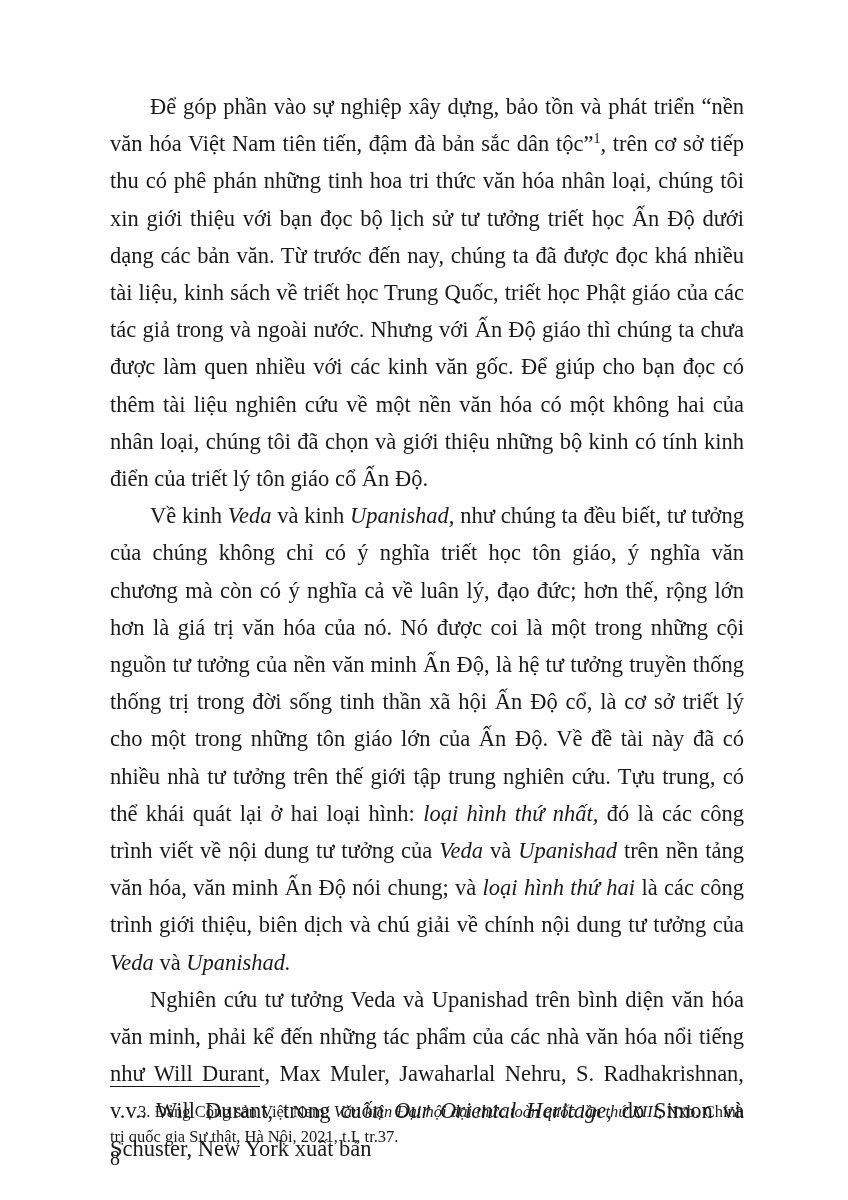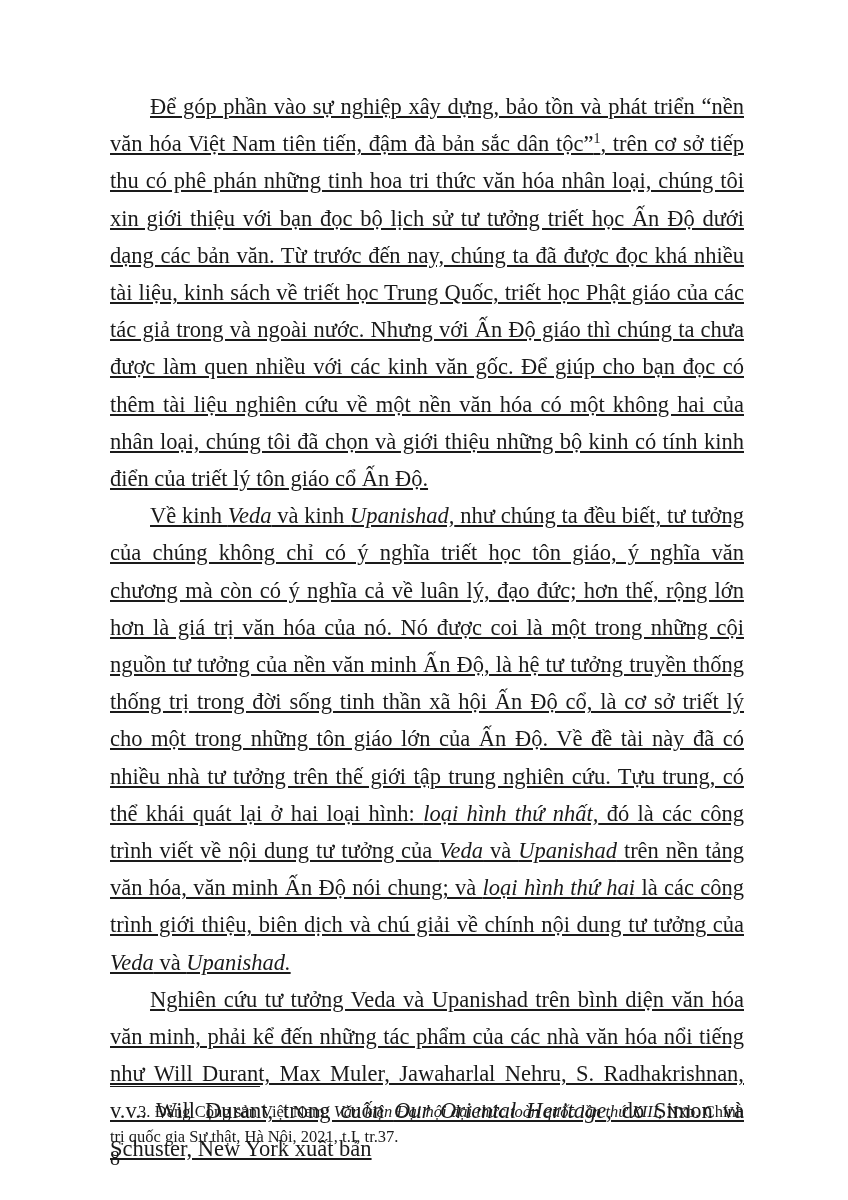--- a/index.html
+++ b/index.html
@@ -27,21 +27,20 @@
   .body-text {
     font-size: 22.5px;
     line-height: 37.2px;
     text-align: justify;
     text-justify: inter-word;
     hyphens: none;
   }
   .body-text p {
     margin: 0;
     text-indent: 40px;
-    text-decoration: underline;
   }
   .body-text p + p {
     margin-top: 0px;
   }
   .it {
     font-style: italic;
   }
   sup {
     font-size: 0.62em;
     vertical-align: super;

